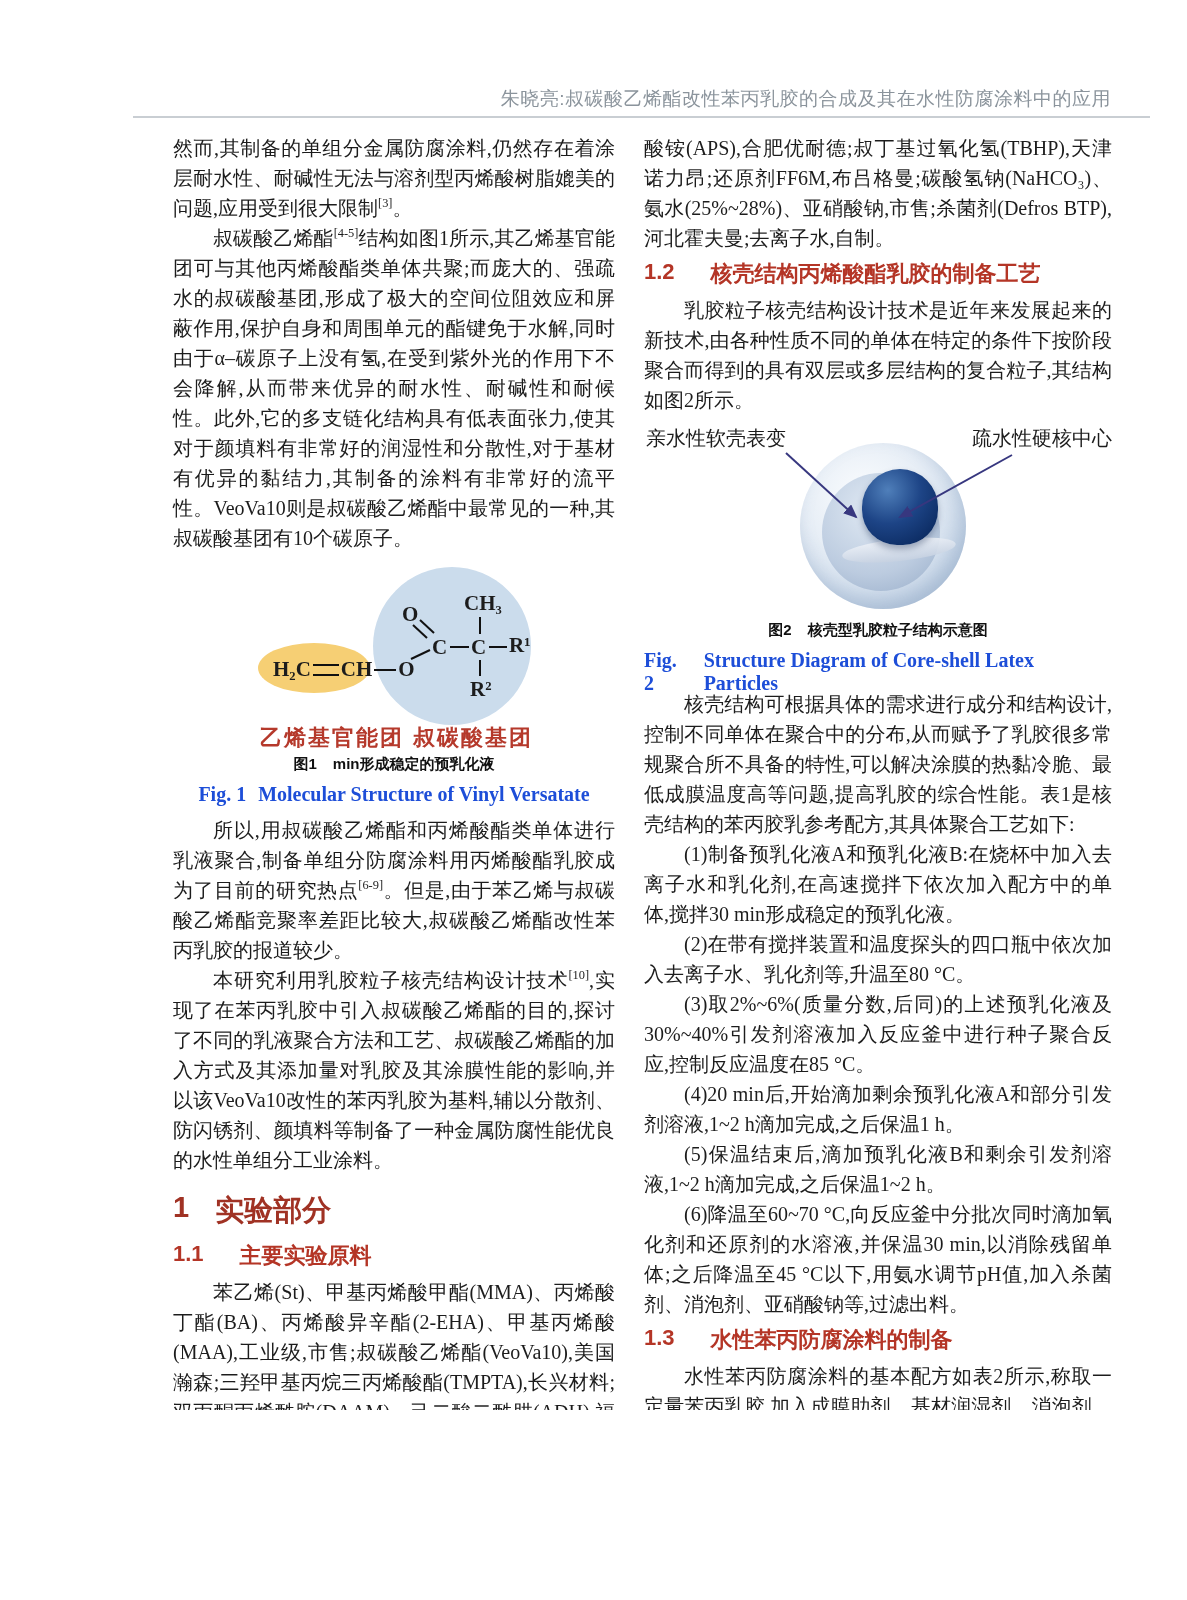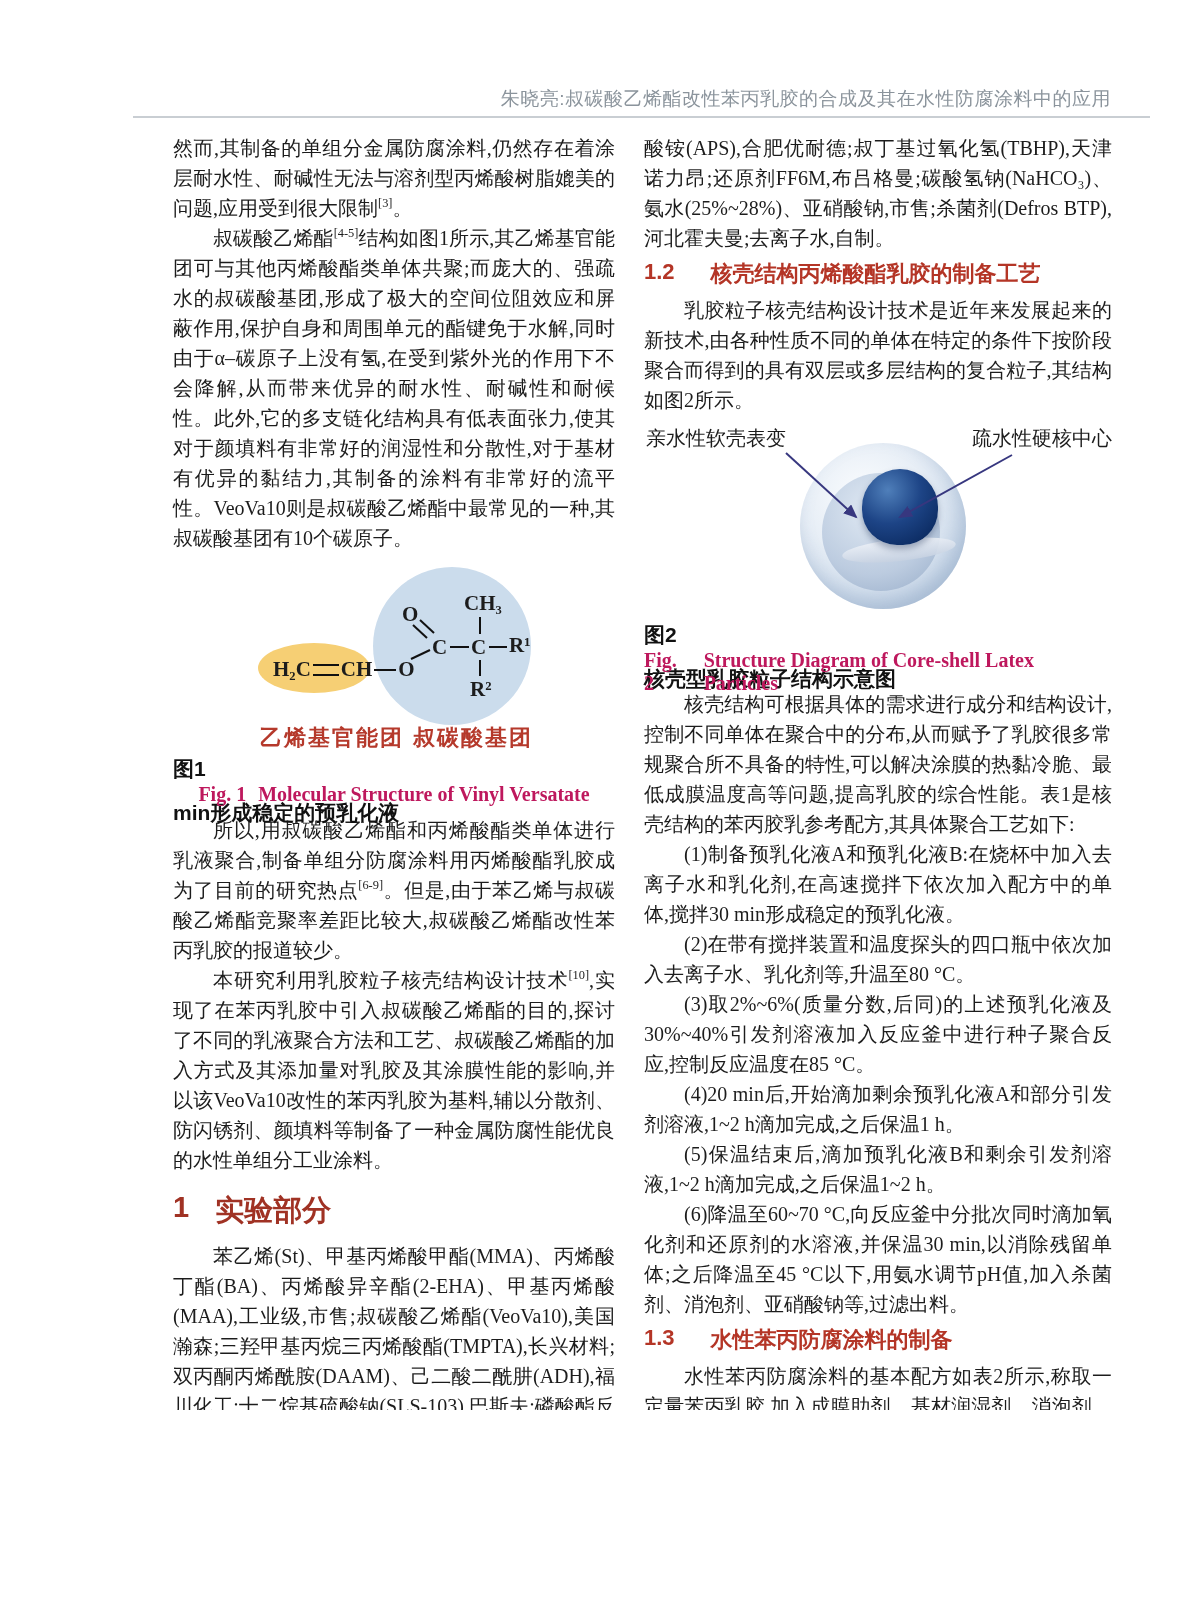--- a/index.html
+++ b/index.html
@@ -37,23 +37,23 @@
   .a-carbC{left:259px;top:74px;}
   .a-centC{left:298px;top:74px;}
   .a-ch3{left:291px;top:30px;}
   .a-r1{left:336px;top:72px;}
   .a-r2{left:297px;top:116px;}
   .fig1-lab{position:absolute;top:162px;font-size:22px;font-weight:bold;color:#b5392b;
       letter-spacing:2px;}
   .fig1-lab-vinyl{left:84px;width:150px;text-align:center;}
   .fig1-lab-vers{left:232px;width:136px;text-align:center;}
   .figcap-cn{position:absolute;left:0;width:100%;display:flex;justify-content:center;gap:16px;
-      font-family:"Liberation Sans","DejaVu Sans",sans-serif;font-size:21px;font-weight:bold;color:#111;flex-direction:column;}
+      font-family:"Liberation Sans","DejaVu Sans",sans-serif;font-size:15px;font-weight:bold;color:#111;}
   .figcap-en{position:absolute;left:0;width:100%;display:flex;justify-content:center;gap:12px;
-      font-size:20px;font-weight:bold;color:#be185d;}
+      font-size:20px;font-weight:bold;color:#1d4ed8;}
   .fig1 .figcap-cn{top:194px;}
   .fig1 .figcap-en{top:222px;}
   
   .fig2{position:relative;width:100%;height:258px;margin:4px 0 12px 0;}
   .fig2-label{position:absolute;top:6px;font-size:20px;}
   .fig2-label-left{left:2px;}
   .fig2-label-right{right:0px;}
   .sph-outer{position:absolute;left:156px;top:24px;width:166px;height:166px;border-radius:50%;
       background:radial-gradient(circle at 38% 32%, #fafcfe 0%, #e7eef6 40%, #cddbeb 70%, #a9bdd5 100%);
       box-shadow:inset -6px -10px 18px rgba(120,145,180,.35);}
@@ -126,20 +126,24 @@
         <span>Molecular Structure of Vinyl Versatate</span>
       </div>
     </div>
 
     <p class="para refs indent">所以,用叔碳酸乙烯酯和丙烯酸酯类单体进行乳液聚合,制备单组分防腐涂料用丙烯酸酯乳胶成为了目前的研究热点<sup>[6-9]</sup>。但是,由于苯乙烯与叔碳酸乙烯酯竞聚率差距比较大,叔碳酸乙烯酯改性苯丙乳胶的报道较少。</p>
     <p class="para refs indent">本研究利用乳胶粒子核壳结构设计技术<sup>[10]</sup>,实现了在苯丙乳胶中引入叔碳酸乙烯酯的目的,探讨了不同的乳液聚合方法和工艺、叔碳酸乙烯酯的加入方式及其添加量对乳胶及其涂膜性能的影响,并以该VeoVa10改性的苯丙乳胶为基料,辅以分散剂、防闪锈剂、颜填料等制备了一种金属防腐性能优良的水性单组分工业涂料。</p>
 
     <div class="h1">
       <span>1</span>
       <span>实验部分</span>
+    </div>
+    <div class="h2">
+      <span>1.1</span>
+      <span>主要实验原料</span>
     </div>
     <p class="para indent">苯乙烯(St)、甲基丙烯酸甲酯(MMA)、丙烯酸丁酯(BA)、丙烯酸异辛酯(2-EHA)、甲基丙烯酸(MAA),工业级,市售;叔碳酸乙烯酯(VeoVa10),美国瀚森;三羟甲基丙烷三丙烯酸酯(TMPTA),长兴材料;双丙酮丙烯酰胺(DAAM)、己二酸二酰肼(ADH),福川化工;十二烷基硫酸钠(SLS-103),巴斯夫;磷酸酯反应型乳化剂(LRP-10),南京棋成;过硫</p>
   </div>
 
   <div class="col col-right">
     <p class="para">酸铵(APS),合肥优耐德;叔丁基过氧化氢(TBHP),天津诺力昂;还原剂FF6M,布吕格曼;碳酸氢钠(NaHCO₃)、氨水(25%~28%)、亚硝酸钠,市售;杀菌剂(Defros BTP),河北霍夫曼;去离子水,自制。</p>
 
     <div class="h2">
       <span>1.2</span>
       <span>核壳结构丙烯酸酯乳胶的制备工艺</span>

